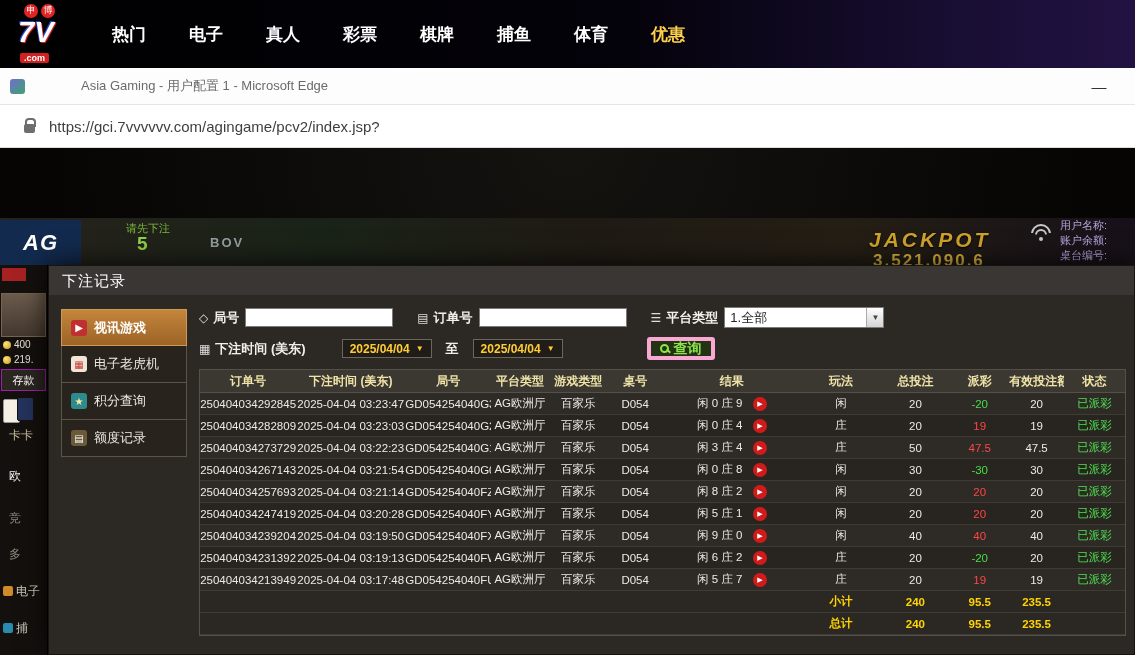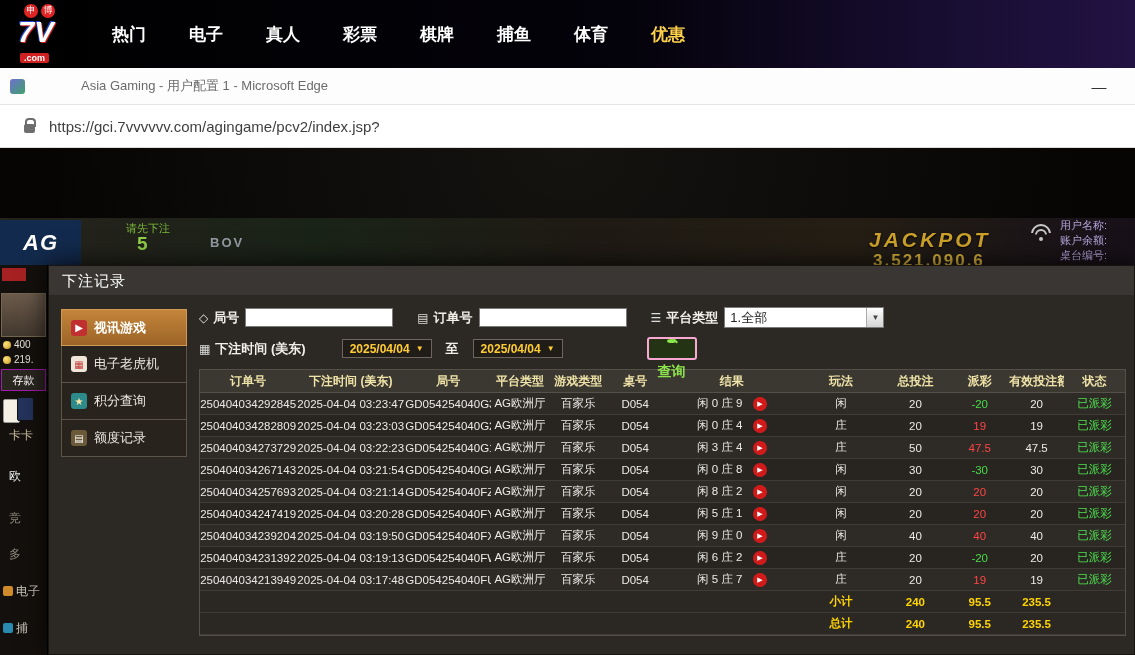--- a/index.html
+++ b/index.html
@@ -125,23 +125,23 @@
     padding-left:5px; margin-left:6px; cursor:pointer; }
   .sel-arrow { margin-left:auto; width:17px; height:100%; display:flex; align-items:center;
     justify-content:center; background:linear-gradient(#fefefe,#d4d4d4); border-left:1px solid #aaa;
     font-size:8px; color:#444; }
   .sel-arrow::before { content:"▼"; }
   .datebtn { height:19px; padding:0 7px; background:#201c18; border:1px solid #6e665c;
     color:#ffcc33; font-size:12px; font-weight:bold; display:flex; align-items:center; gap:6px;
     cursor:pointer; }
   .caret { font-style:normal; font-size:8px; } .caret::before{ content:"▼"; }
   .tolabel { margin:0 14px; }
-  .searchbtn { height:23px; padding:0 9px; background:#243313; border:2px solid #f9a8d4;
+  .searchbtn { height:23px; padding:0 9px; background:#243313; border:4px solid #f9a8d4;
     border-radius:3px; color:#8ce44c; font-size:14px; font-weight:bold; display:flex;
-    align-items:center; gap:20px; cursor:pointer;flex-direction:column; }
+    align-items:center; gap:5px; cursor:pointer; }
   .mag { width:9px; height:9px; border:2px solid #8ce44c; border-radius:50%; position:relative;
     display:inline-block; }
   .mag::after { content:""; position:absolute; width:5px; height:2px; background:#8ce44c;
     transform:rotate(45deg); right:-4px; bottom:-1px; }
 
   
   .tbl { margin-top:4px; border:1px solid #55504a; font-size:11.5px; }
   .rw { display:flex; align-items:center; }
   .rw > span { flex:0 0 auto; text-align:center; overflow:hidden; white-space:nowrap; }
   .rw > span:nth-child(1){ width:10.4%; } .rw > span:nth-child(2){ width:11.8%; }

